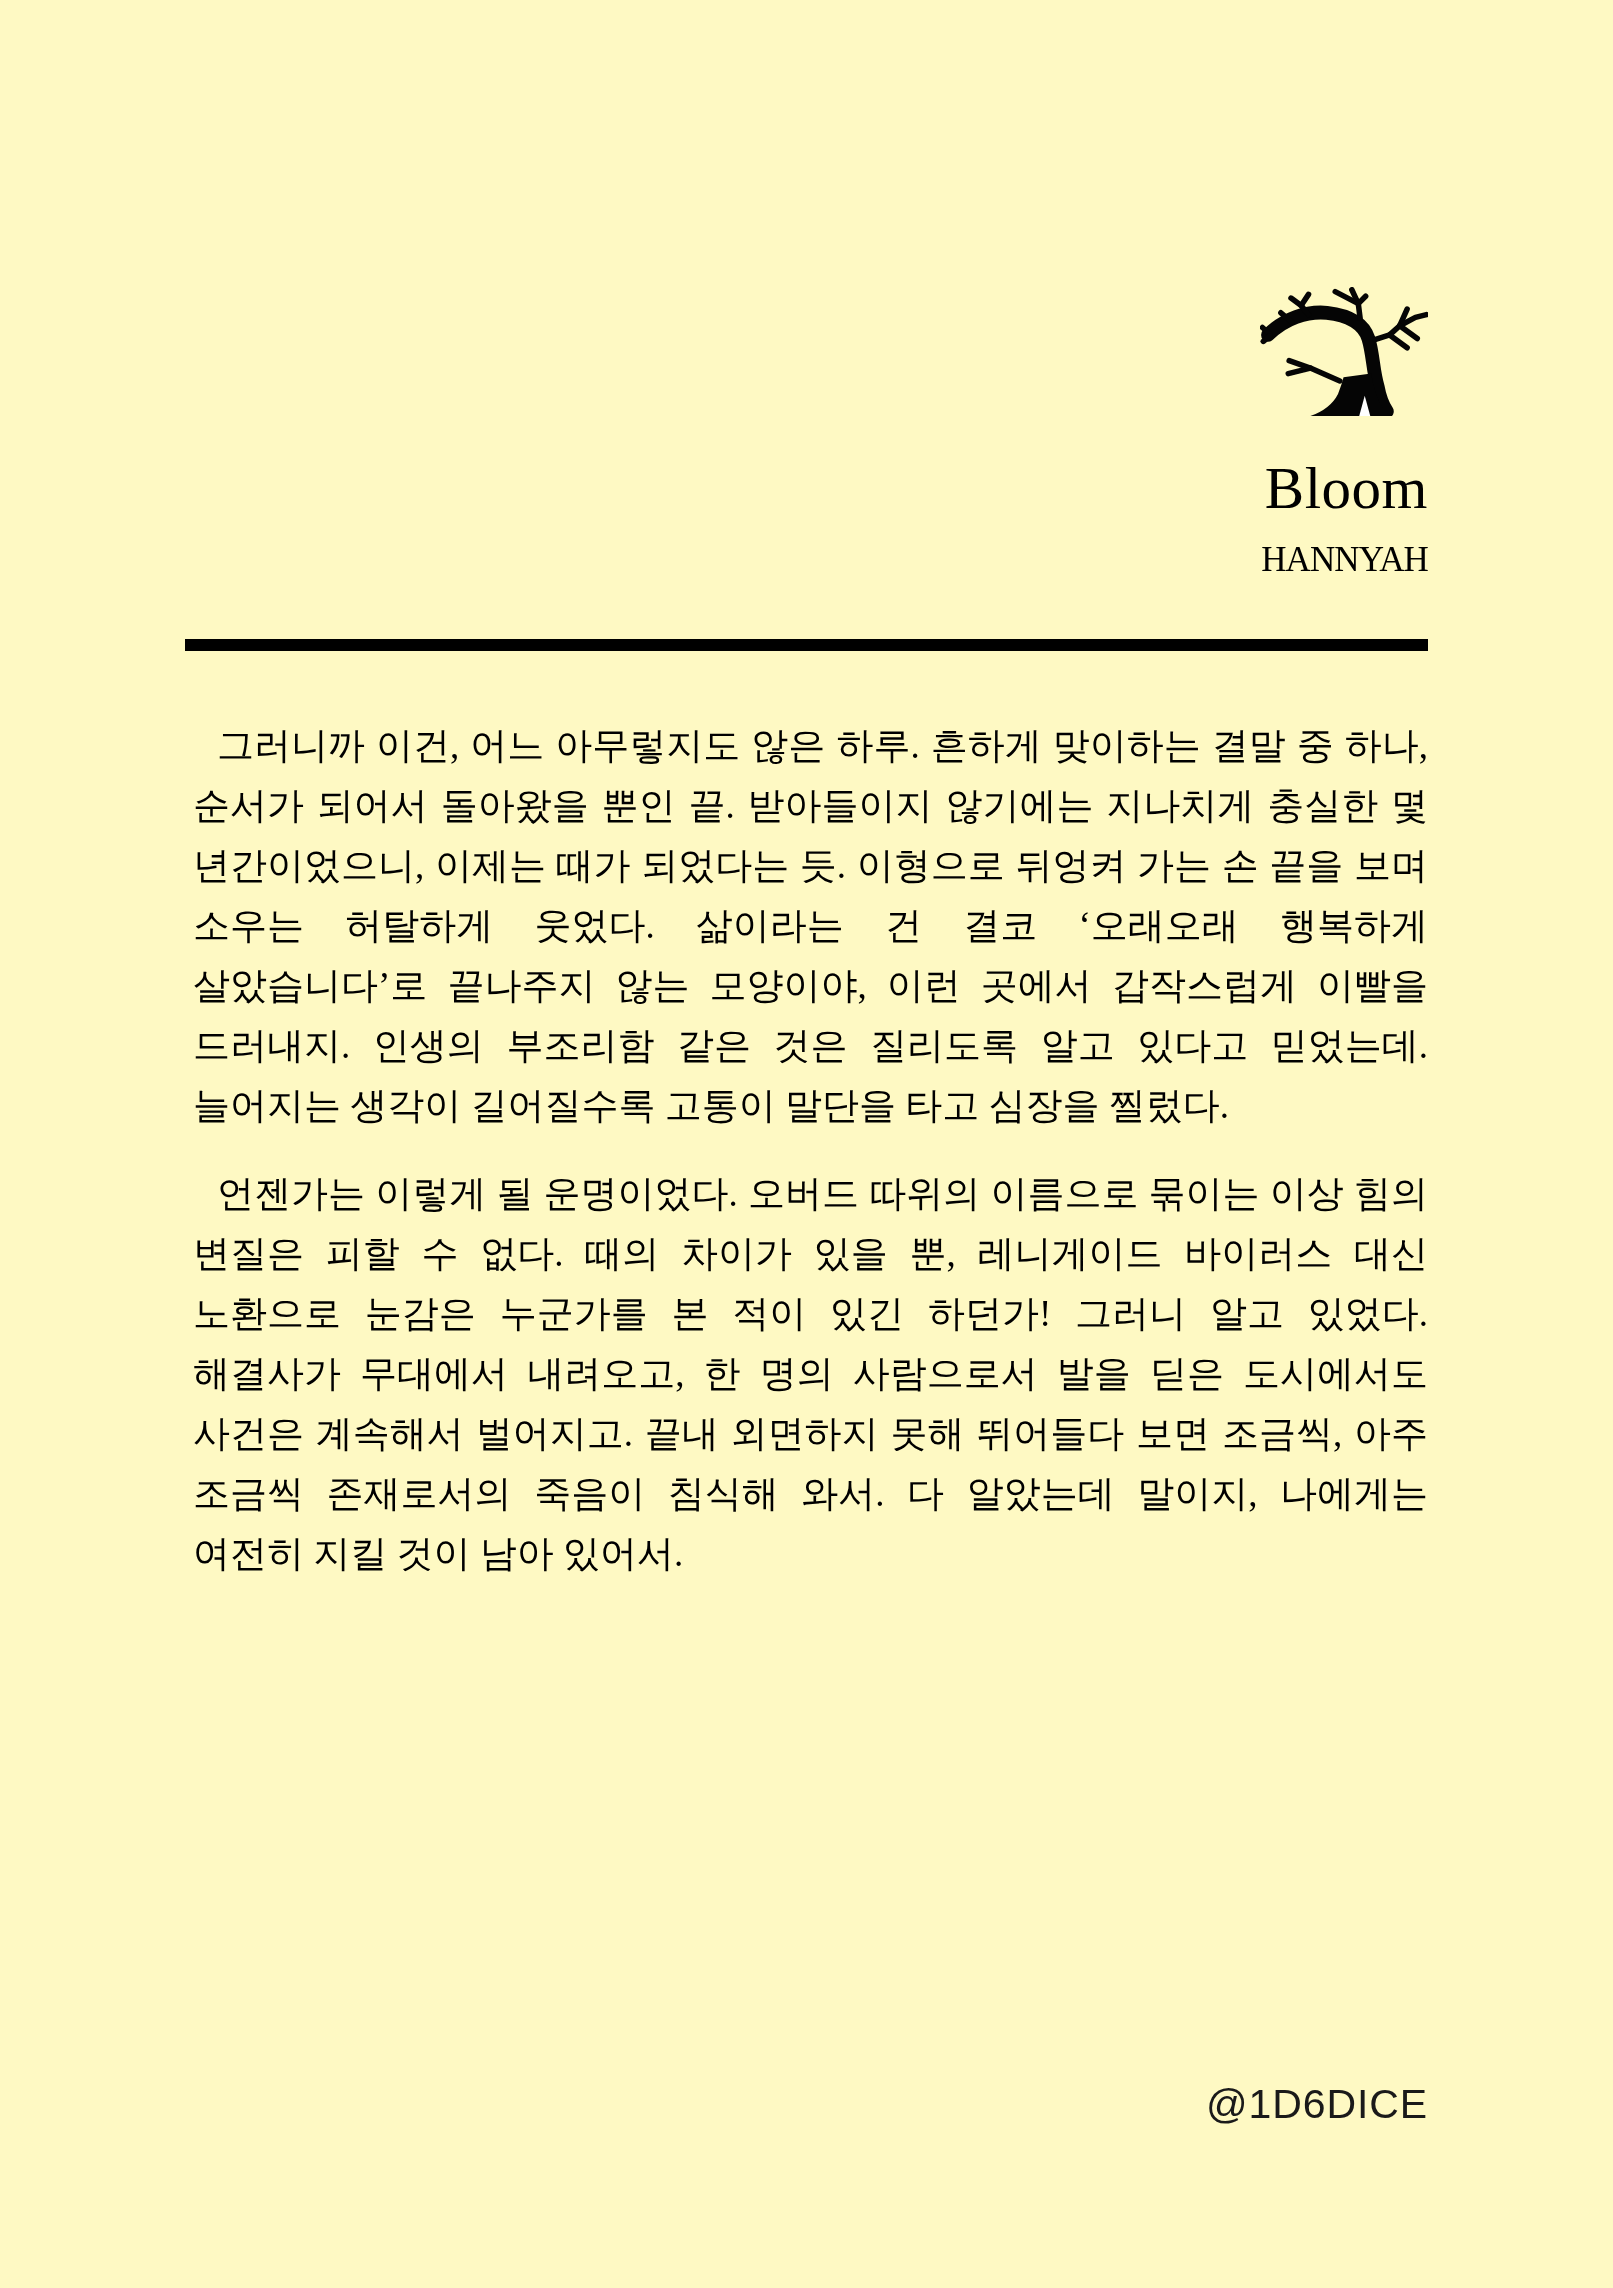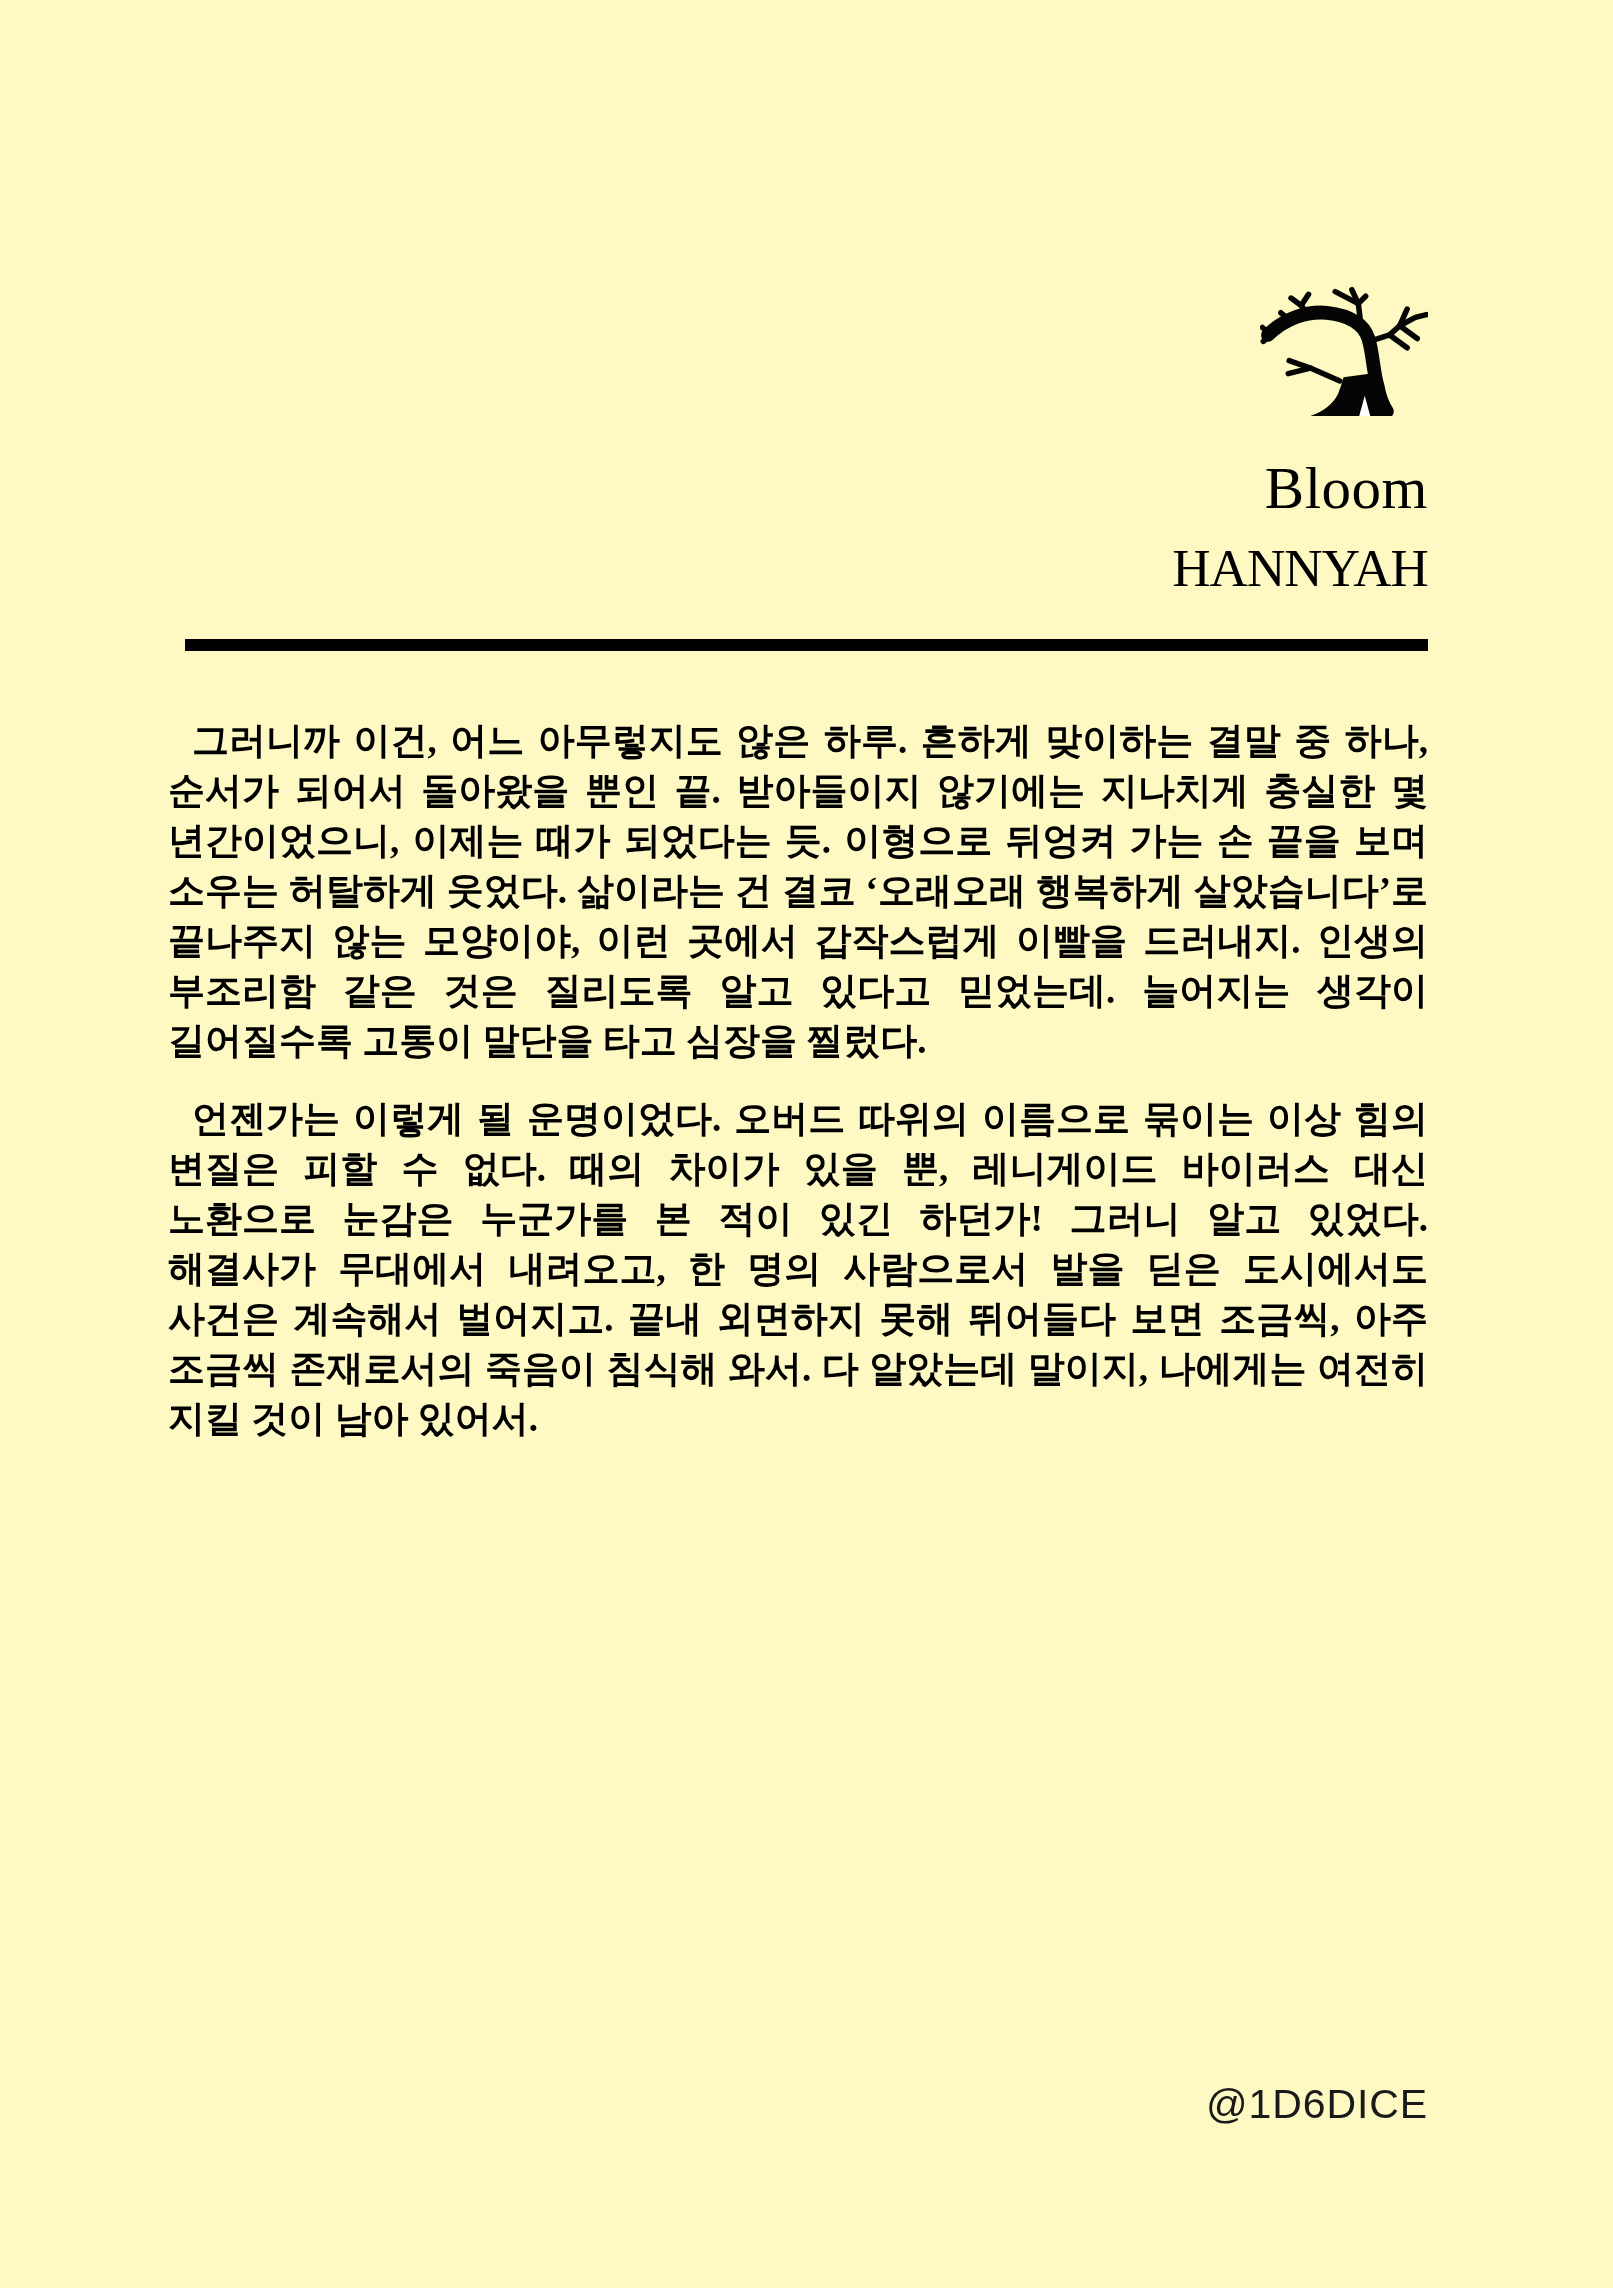--- a/index.html
+++ b/index.html
@@ -21,39 +21,38 @@
   .story-title{
     position:absolute;
     top:459px;right:185px;
     font-size:59px;line-height:1;
     text-align:right;
     letter-spacing:0.5px;
   }
   .author-name{
     position:absolute;
     top:542px;right:185px;
-    font-size:53px;line-height:1;
+    font-size:35px;line-height:1;
     text-align:left;
     letter-spacing:-0.9px;
   }
   .divider-rule{
     position:absolute;
     top:639px;left:185px;right:185px;
     height:12px;
     background:#000000;
   }
   .story-body{
     position:absolute;
-    top:716px;left:168px;right:185px;
+    top:716px;left:193px;right:185px;
     font-size:37px;
-    line-height:50px;
+    line-height:60px;
     text-align:justify;
     word-break:keep-all;
     overflow-wrap:break-word;
-    font-weight:bold;
   }
   .story-body p{
     margin:0 0 28px 0;
     text-indent:24px;
   }
   .author-handle{
     position:absolute;
     top:2084px;right:185px;
     font-family:"Liberation Sans","DejaVu Sans",sans-serif;
     font-weight:400;

